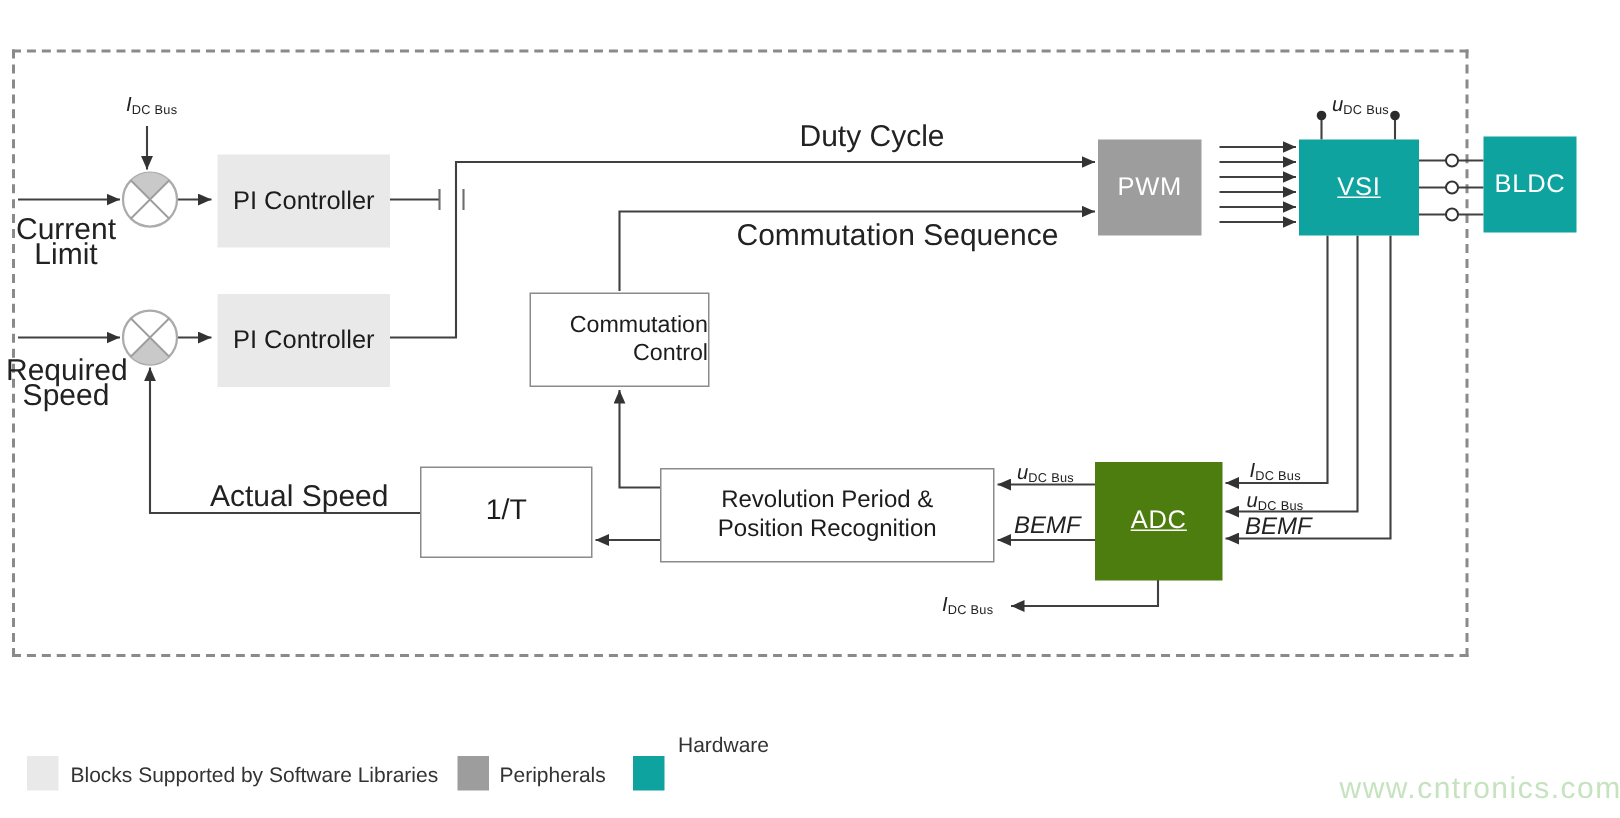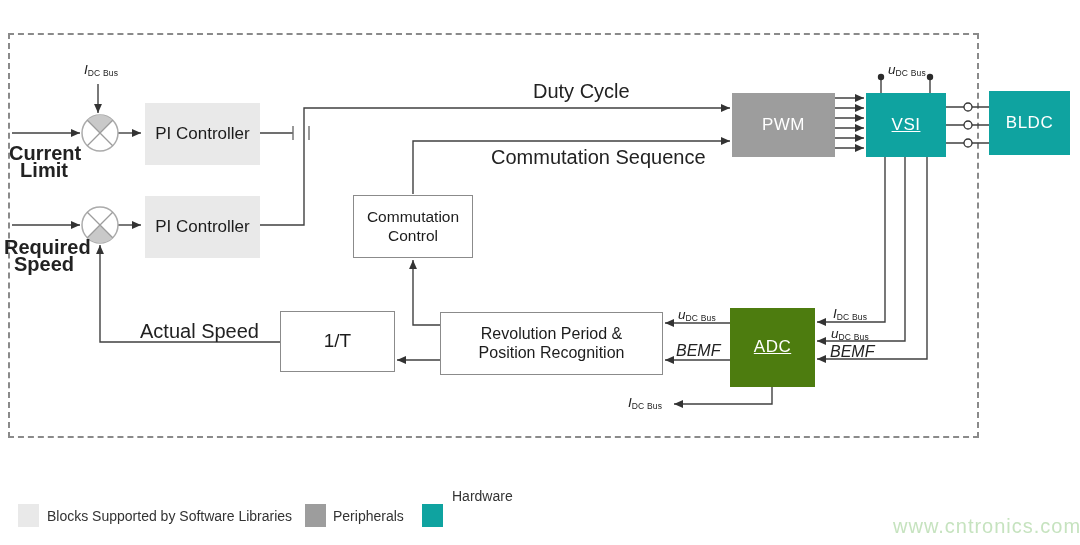--- a/index.html
+++ b/index.html
@@ -18,21 +18,21 @@
     font-size:17px;color:#1c1c1c;line-height:1.18;
   }
   .block.soft{background:#e9e9e9;}
   .block.outline{background:#ffffff;border:1.4px solid #8b8b8b;}
   .block.filled{color:#ffffff;letter-spacing:0.5px;}
   .block .l2{font-size:15.5px;}
   .sig{position:absolute;font-size:20px;color:#222;white-space:nowrap;}
   .sig.small{font-size:13.5px;}
   .it{font-style:italic;}
   .sub{font-size:8.5px;vertical-align:-2px;letter-spacing:0.2px;}
-  .center2{text-align:center;line-height:17px;font-weight:bold;}
+  .center2{text-align:center;line-height:17px;}
   .bemf{font-style:italic;font-size:16px;}
   #legend .sq{position:absolute;width:21px;height:23px;}
   #legend .lg-label{position:absolute;font-size:14px;color:#333;white-space:nowrap;}
   #watermark{
     position:absolute;left:893px;top:515px;font-size:20px;letter-spacing:1px;
   }
 </style>
 </head>
 <body>
 
@@ -113,47 +113,47 @@
   </svg>
 
   <div class="block soft" style="left:145px;top:103px;width:115px;height:62px;" title="PI Controller">
       <span>PI Controller</span>
     </div>
 
   <div class="block soft" style="left:145px;top:196px;width:115px;height:62px;">
       <span>PI Controller</span>
     </div>
 
-  <div class="block outline" style="left:353px;top:195px;width:120px;height:63px;">
+  <div class="block outline" style="left:353px;top:195px;width:120px;height:63px;align-items:flex-end;">
     <span class="l2">Commutation</span>
     <span class="l2">Control</span>
   </div>
 
   <div class="block outline" style="left:280px;top:311px;width:115px;height:61px;font-size:19px;">
       <span>1/T</span>
     </div>
 
   <div class="block outline" style="left:440px;top:312px;width:223px;height:63px;">
     <span class="l2" style="font-size:16px;">Revolution Period &amp;</span>
     <span class="l2" style="font-size:16px;">Position Recognition</span>
   </div>
 
-  <div class="block filled" style="left: 732px; top: 93px; width: 103px; height: 64px; background-color: rgb(157, 157, 157);">
+  <div class="block filled" style="left: 732px; top: 93px; width: 69px; height: 64px; background-color: rgb(157, 157, 157);">
       <span>PWM</span>
     </div>
 
   <div class="block filled" style="left: 730px; top: 308px; width: 85px; height: 79px; background-color: #4d7c0f; text-decoration: underline;">
       <span>ADC</span>
     </div>
 
   <div class="block filled" style="left: 866px; top: 93px; width: 80px; height: 64px; background-color: rgb(15, 163, 160); text-decoration: underline;">
       <span>VSI</span>
     </div>
 
-  <div class="block filled" style="left: 989px; top: 91px; width: 81px; height: 64px; background-color: rgb(15, 163, 160);">
+  <div class="block filled" style="left: 989px; top: 91px; width: 62px; height: 64px; background-color: rgb(15, 163, 160);">
       <span>BLDC</span>
     </div>
 
   <div class="sig small" style="left:84px;top:62px;">
     <span class="it">I</span><span class="sub">DC Bus</span>
   </div>
 
   <div class="sig center2" style="left:9px;top:145px;width:70px;">
     <span>Current</span><br>
     <span>Limit</span>

